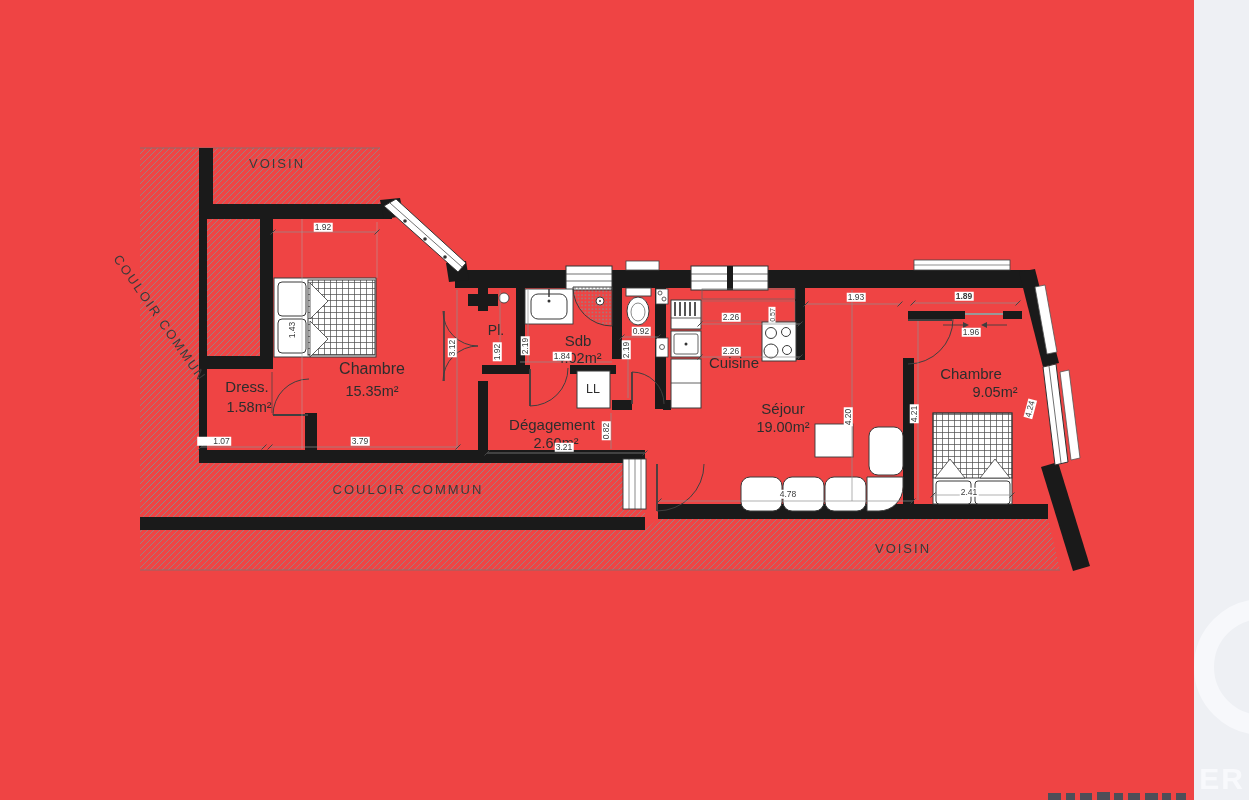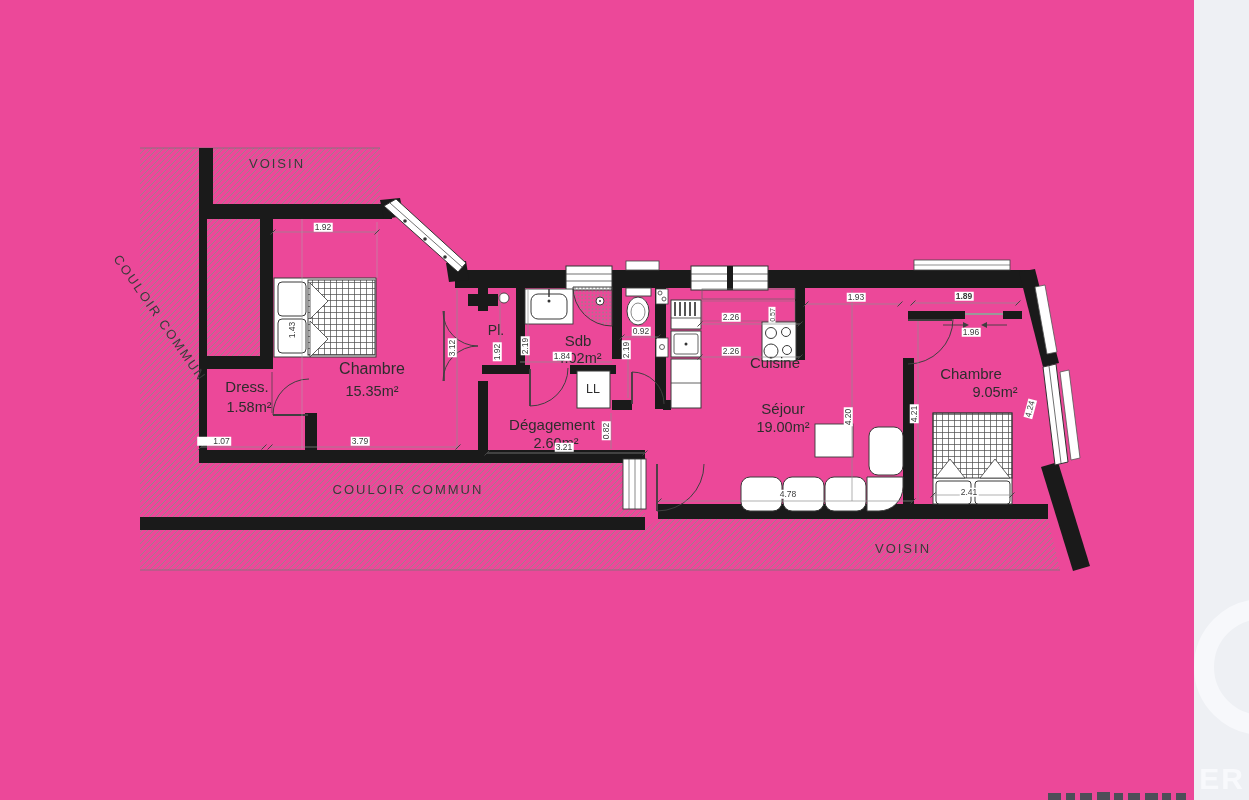--- a/index.html
+++ b/index.html
@@ -1,16 +1,16 @@
 <!DOCTYPE html>
 <html><head>
 <meta charset="utf-8">
 <style>
   html,body{margin:0;padding:0;background:#fff;}
-  .stage{position:relative;width:1249px;height:800px;background:#ec4899;overflow:hidden;
+  .stage{position:relative;width:1249px;height:800px;background:#ef4444;overflow:hidden;
          font-family:"Liberation Sans",sans-serif;}
   .layer{position:absolute;left:0;top:0;}
   .lbl{position:absolute;transform:translate(-50%,-50%);white-space:nowrap;color:#2d2d2d;line-height:1;}
   .ext{font-size:13px;letter-spacing:2px;color:#3a3a3a;}
   .ext-rot{transform:translate(-50%,-50%) rotate(55deg);}
   .room-name{font-size:16px;}
   .room-area{font-size:14.5px;}
   .small-name{font-size:14px;}
   .ll{font-size:12.5px;}
   .dim{position:absolute;transform:translate(-50%,-50%);font-size:8.5px;color:#3c3c3c;
@@ -268,21 +268,21 @@
   <span class="lbl room-name" style="left:372px;top:369px;">Chambre</span>
   <span class="lbl room-area" style="left:372px;top:391px;">15.35m²</span>
   <span class="lbl room-name" style="left:247px;top:386px;font-size:15px;">Dress.</span>
   <span class="lbl room-area" style="left:249px;top:407px;">1.58m²</span>
   <span class="lbl small-name" style="left:496px;top:330px;">Pl.</span>
   <span class="lbl room-name" style="left:578px;top:340px;font-size:15px;">Sdb</span>
   <span class="lbl room-area" style="left:579px;top:358px;">4.02m²</span>
   <span class="lbl ll" style="left:593px;top:389px;">LL</span>
   <span class="lbl room-name" style="left:552px;top:424px;font-size:15px;">Dégagement</span>
   <span class="lbl room-area" style="left:556px;top:443px;">2.60m²</span>
-  <span class="lbl room-name" style="left:775px;top:362px;font-size:15px;">Cuisine</span>
+  <span class="lbl room-name" style="left:734px;top:362px;font-size:15px;">Cuisine</span>
   <span class="lbl room-name" style="left:783px;top:408px;font-size:15px;">Séjour</span>
   <span class="lbl room-area" style="left:783px;top:427px;">19.00m²</span>
   <span class="lbl room-name" style="left:971px;top:373px;font-size:15px;">Chambre</span>
   <span class="lbl room-area" style="left:971px;top:392px;margin-left:24px;">9.05m²</span>
 
   <span class="dim" style="left:323px;top:227px;">1.92</span>
   <span class="dim rot" style="left:292px;top:330px;">1.43</span>
   <span class="dim" style="left:214px;top:441px;padding-left:16px;">1.07</span>
   <span class="dim" style="left:360px;top:441px;">3.79</span>
   <span class="dim rot" style="left:452px;top:348px;">3.12</span>

